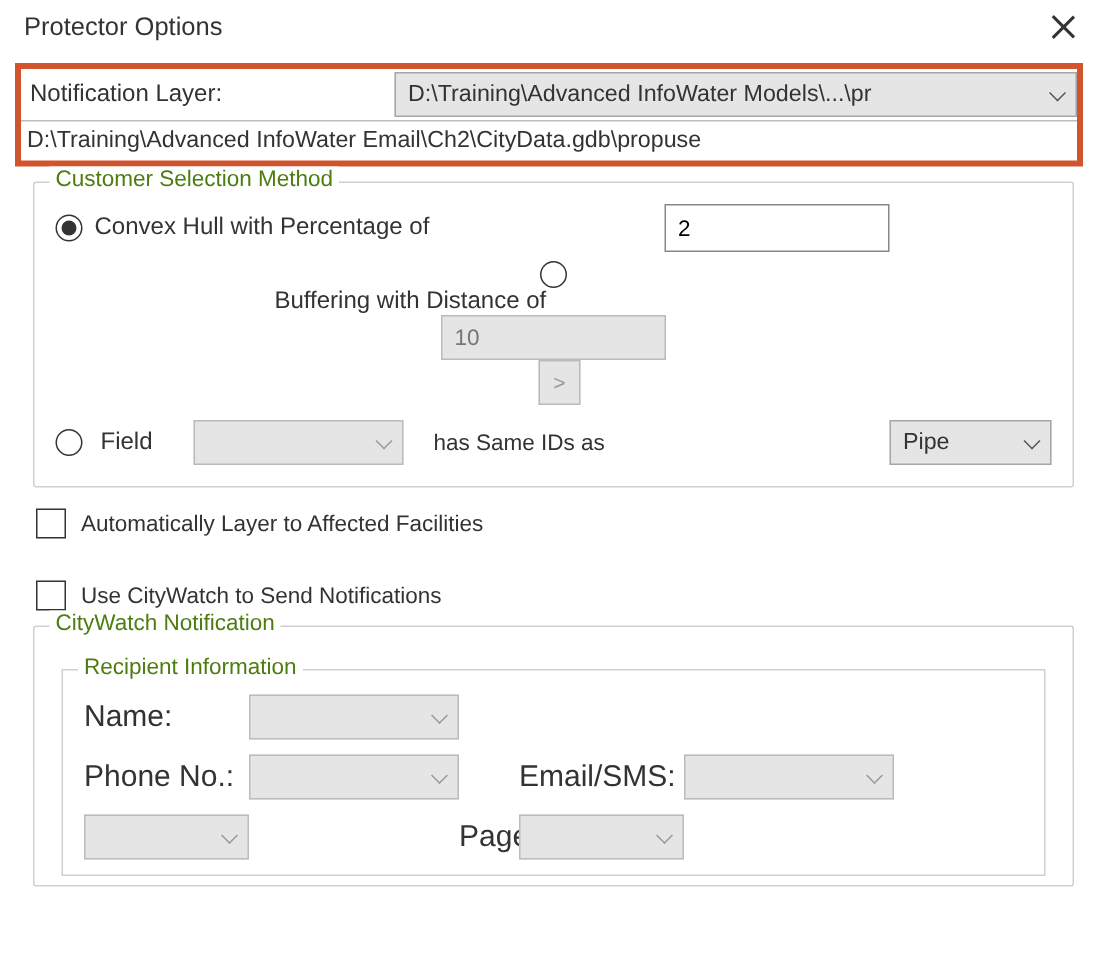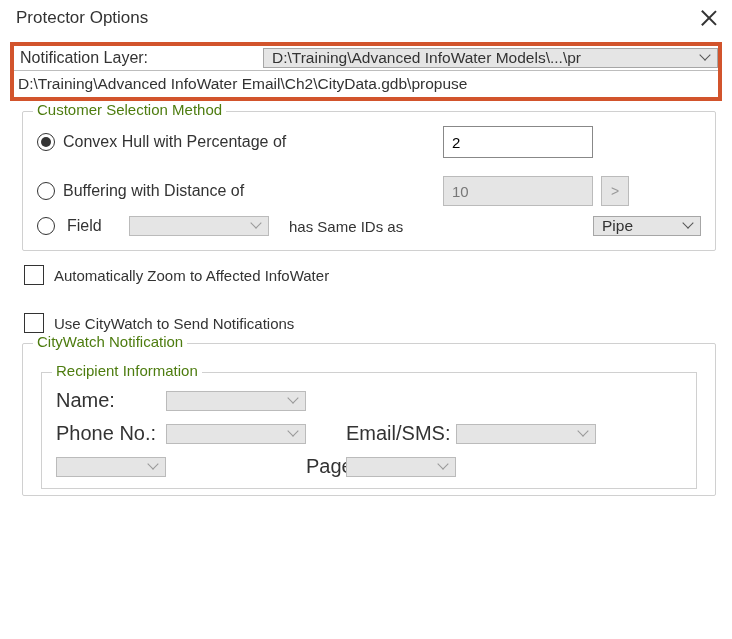--- a/index.html
+++ b/index.html
@@ -50,24 +50,24 @@
       align-items: center;
       padding: 2px 0 2px 4px;
     }
     .notif-label {
       flex: 0 0 245px;
       padding-left: 2px;
       font-size: 16px;
     }
     .combo {
       display: flex;
-      align-items: flex-start;
+      align-items: center;
       background: #e5e5e5;
       border: 1px solid #a6a6a6;
-      height: 20px;
+      height: 30px;
       padding: 0 4px 0 8px;
       flex: 1;
       cursor: pointer;
     }
     .combo.small { width: 140px; flex: none; }
     .combo.med { width: 108px; flex: none; }
     .combo .txt { flex: 1; white-space: nowrap; overflow: hidden; font-size: 15.5px; color: #333; }
     .chev {
       width: 14px; height: 14px;
       position: relative;
@@ -187,21 +187,21 @@
       row-gap: 10px;
       align-items: center;
     }
     .field-label { font-size: 20px; }
     .combo.dis { background: #e5e5e5; border-color: #bbb; cursor: default; }
     .combo.dis .chev::before { border-color: #999; }
     .combo.dis .txt { color: #999; }
 
     .csm-row1 { display: flex; align-items: center; }
     .csm-row1 .radio-label { width: 380px; }
-    .csm-row2 { display: flex; align-items: center; margin-top: 18px; }
+    .csm-row2 { display: flex; align-items: center; margin-top: 6px; flex-direction: column; }
     .csm-row2 .radio-label { width: 380px; }
     .csm-row3 { display: flex; align-items: center; margin-top: 10px; gap: 12px; }
   </style>
 </head>
 <body>
 
 <div class="titlebar">
   <div class="title">Protector Options</div>
   <div class="close-icon"></div>
 </div>
@@ -243,21 +243,21 @@
     <span style="margin:0 8px">has Same IDs as</span>
     <div class="combo med" style="margin-left:auto; width:108px">
       <span class="txt">Pipe</span>
       <span class="chev"></span>
     </div>
   </div>
 </div>
 
 <div class="auto-zoom">
   <span class="checkbox"></span>
-  <span>Automatically Zoom to Affected InfoWater</span>
+  <span>Automatically Layer to Affected Facilities</span>
 </div>
 
 <div class="citywatch-check">
   <span class="checkbox"></span>
   <span>Use CityWatch to Send Notifications</span>
 </div>
 
 <div class="group" style="margin-top:6px; padding-bottom:6px">
   <div class="group-label">CityWatch Notification</div>
 

